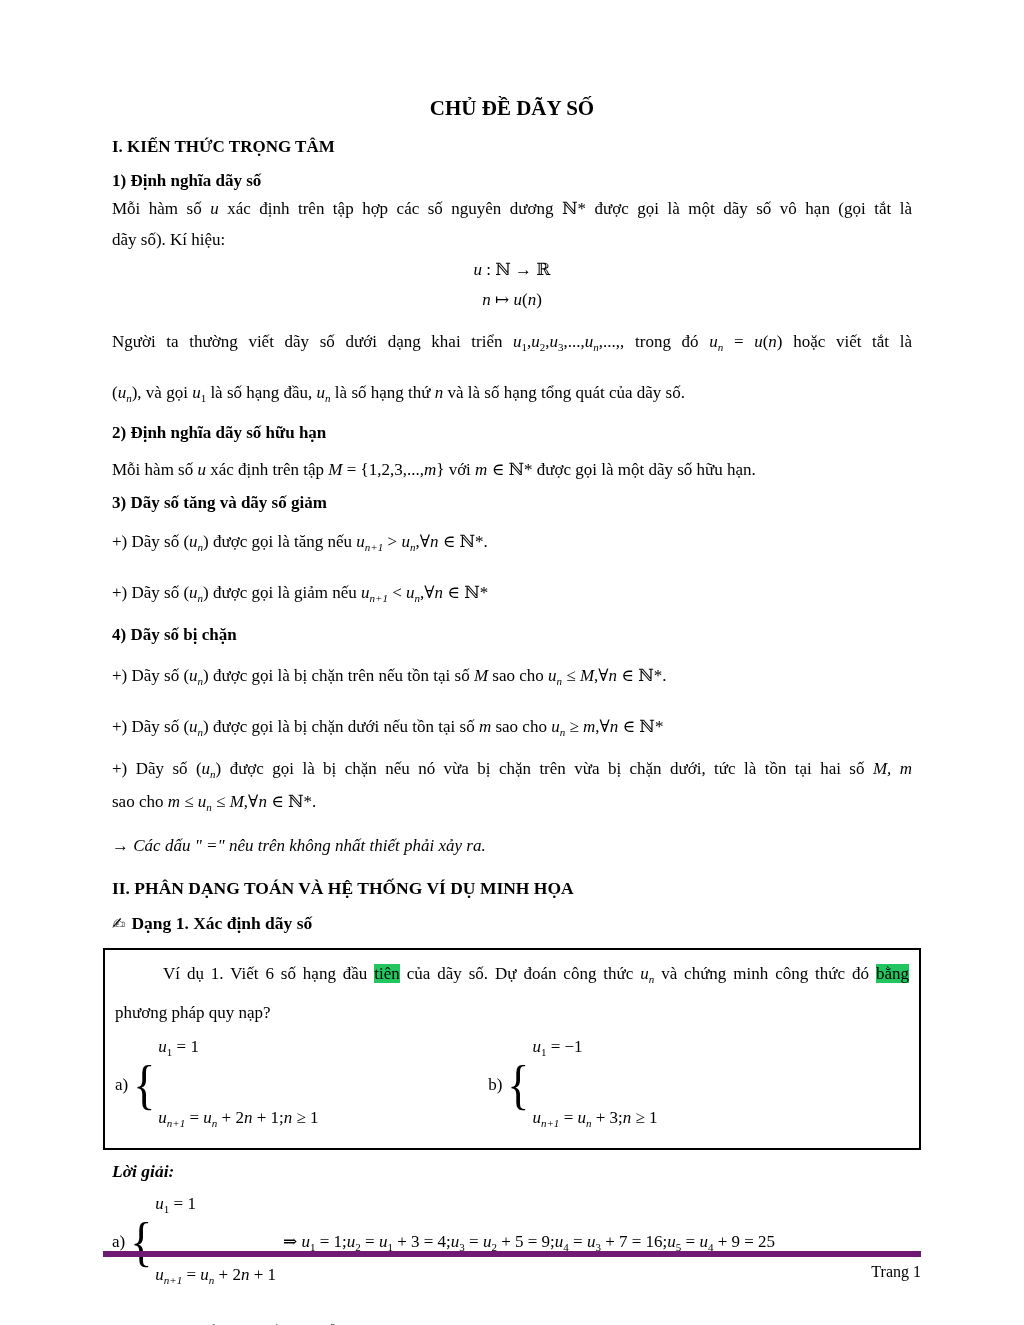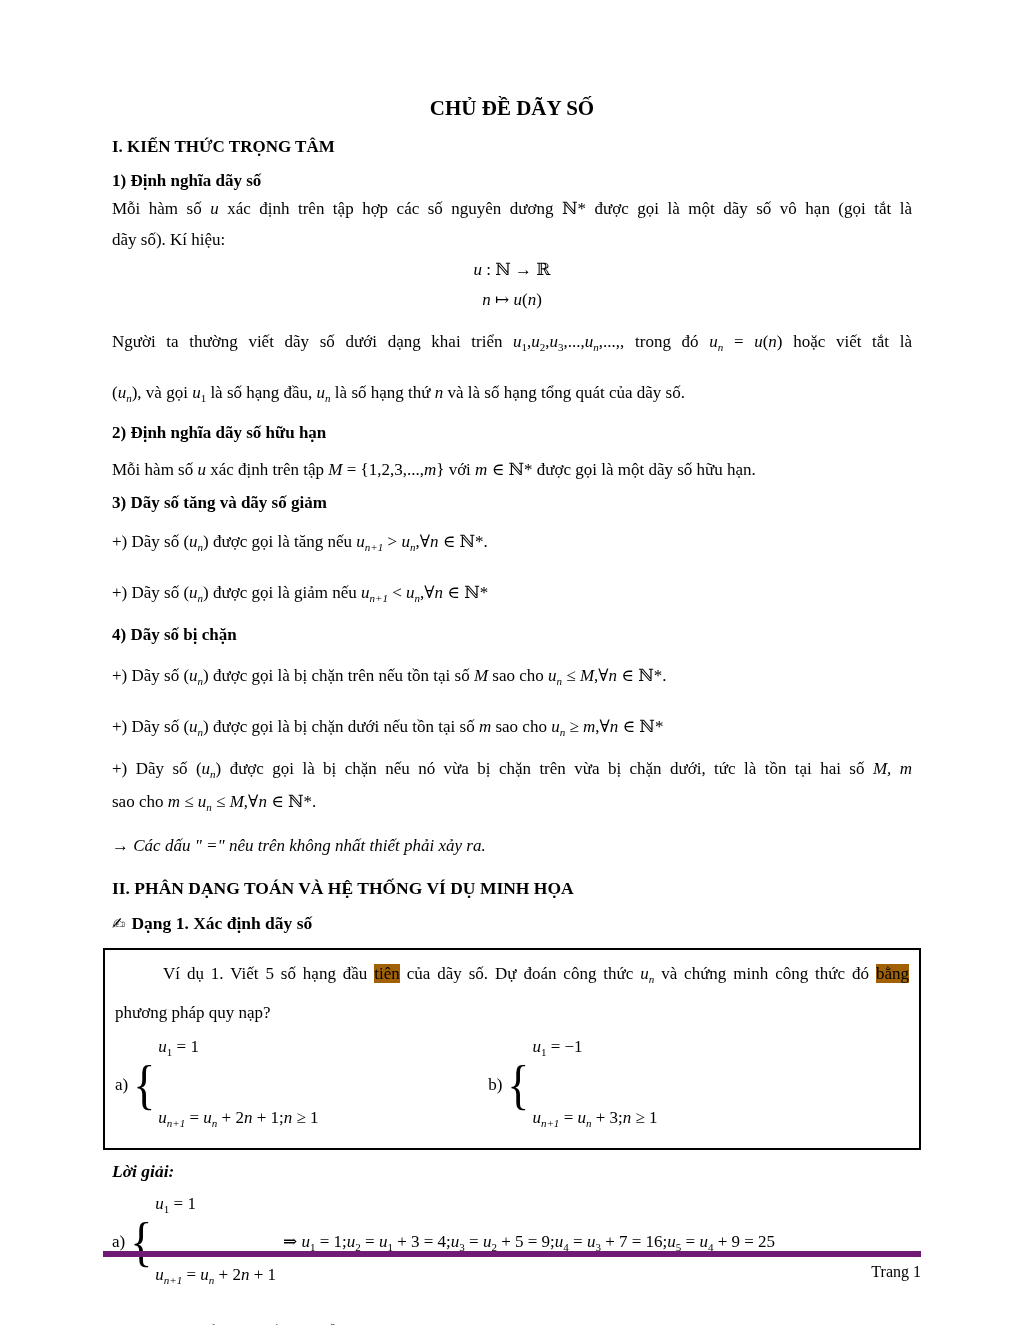--- a/index.html
+++ b/index.html
@@ -18,21 +18,21 @@
     position: absolute;
     left: 112px;
     top: 0;
     width: 800px;
   }
   
   .i  { font-style: italic; }
   .bb { font-weight: normal; margin-left: 48px; }
   .sb { font-size: 11px; vertical-align: -4px; }
   .sp { font-size: 11px; vertical-align: 6px; }
-  .hl { background: #a16207; }
+  .hl { background: #22c55e; }
 
   .title { margin-top: 97px; text-align: center; font-weight: bold; font-size: 21px; line-height: 23px; }
   .h1x   { margin-top: 15px; font-weight: bold; line-height: 24px; }
   .hsub  { margin-top: 10px; font-weight: bold; line-height: 24px; }
   .p1l   { line-height: 31px; }
   .p1l:first-of-type { margin-top: 5px; }
   .just  { text-align: justify; text-align-last: justify; }
   .mathd { text-align: center; line-height: 30px; }
   .pml   { line-height: 45px; }
   .pml1  { margin-top: 4px; }
@@ -121,21 +121,21 @@
 
     <div class="note"><span>→ </span><span class="i">Các dấu " =" nêu trên không nhất thiết phải xảy ra.</span></div>
 
     <div class="h2big">II. PHÂN DẠNG TOÁN VÀ HỆ THỐNG VÍ DỤ MINH HỌA</div>
 
     <div class="dang">
       <span class="icon">✍</span><span>Dạng 1. Xác định dãy số</span>
     </div>
 
     <div class="exbox">
-      <div class="exline1 just"><span class="bb">Ví dụ 1.</span><span> Viết 5 số hạng đầu </span><span class="hl">tiên</span><span> của dãy số. Dự đoán công thức </span><span class="i">u</span><span class="sb i">n</span><span> và chứng minh công thức đó </span><span class="hl">bằng</span></div>
+      <div class="exline1 just"><span class="bb">Ví dụ 1.</span><span> Viết 6 số hạng đầu </span><span class="hl">tiên</span><span> của dãy số. Dự đoán công thức </span><span class="i">u</span><span class="sb i">n</span><span> và chứng minh công thức đó </span><span class="hl">bằng</span></div>
       <div class="exline2">phương pháp quy nạp?</div>
       <div class="systems">
         <div class="system sys-a">
           <span class="syslabel">a)</span>
           <span class="brace">{</span>
           <span class="eqs">
             <span><span class="i">u</span><span class="sb">1</span><span> = 1</span></span>
             <span><span class="i">u</span><span class="sb i">n+1</span><span> = </span><span class="i">u</span><span class="sb i">n</span><span> + 2</span><span class="i">n</span><span> + 1;</span><span class="i">n</span><span> ≥ 1</span></span>
           </span>
         </div>

